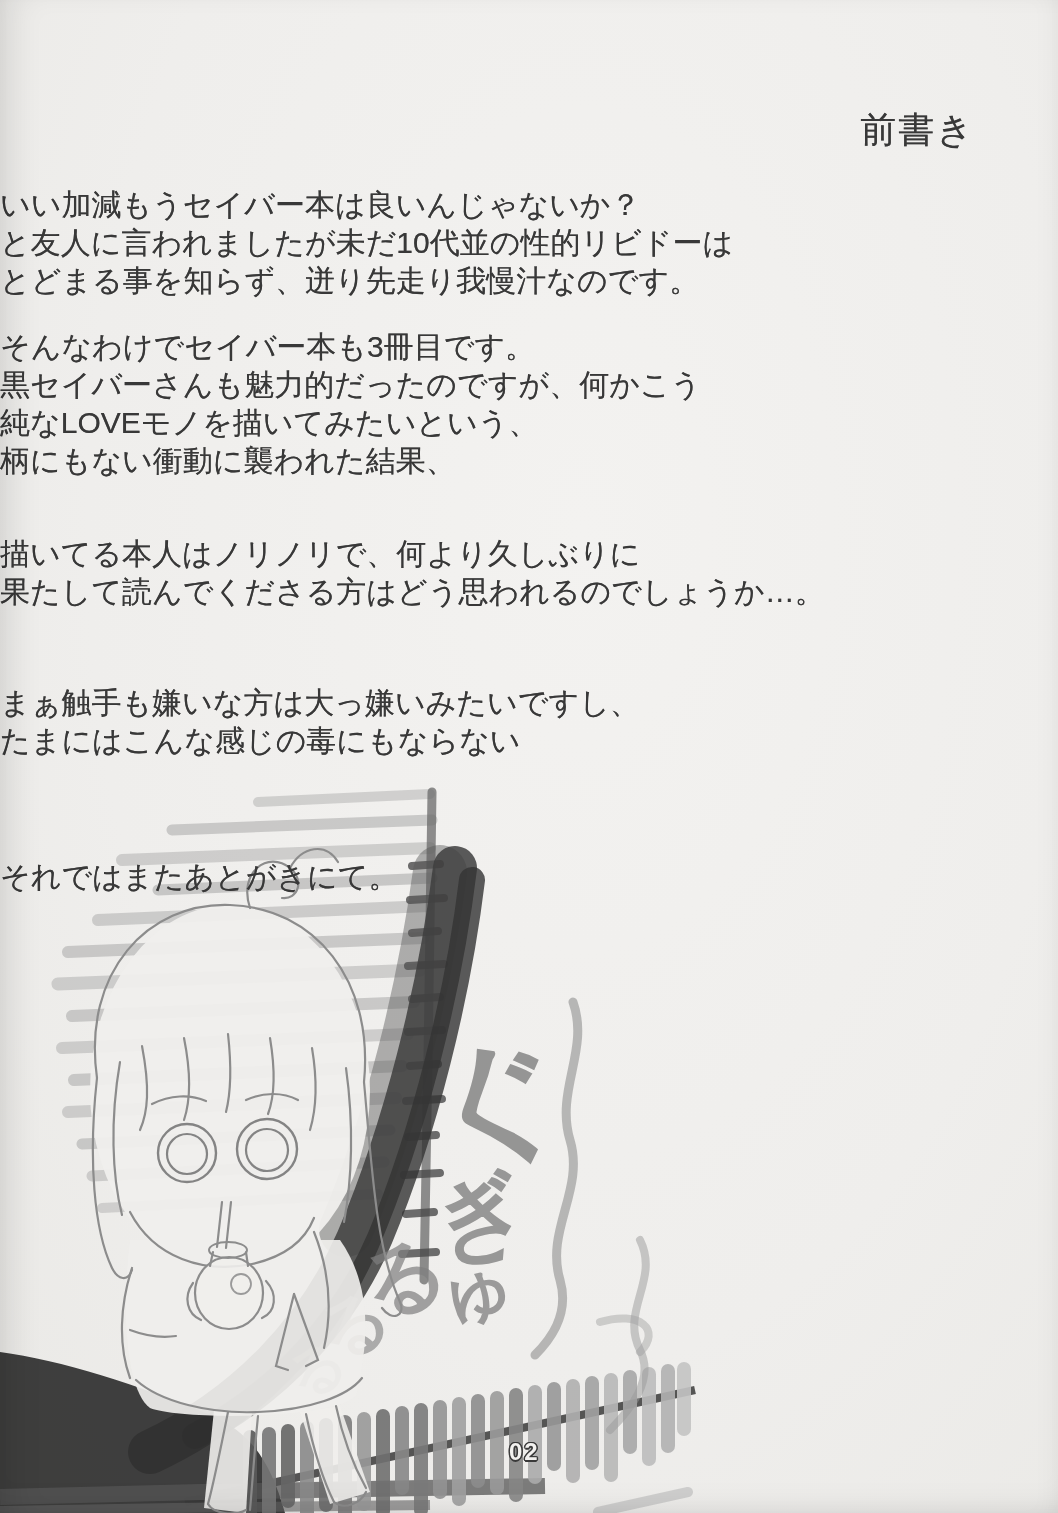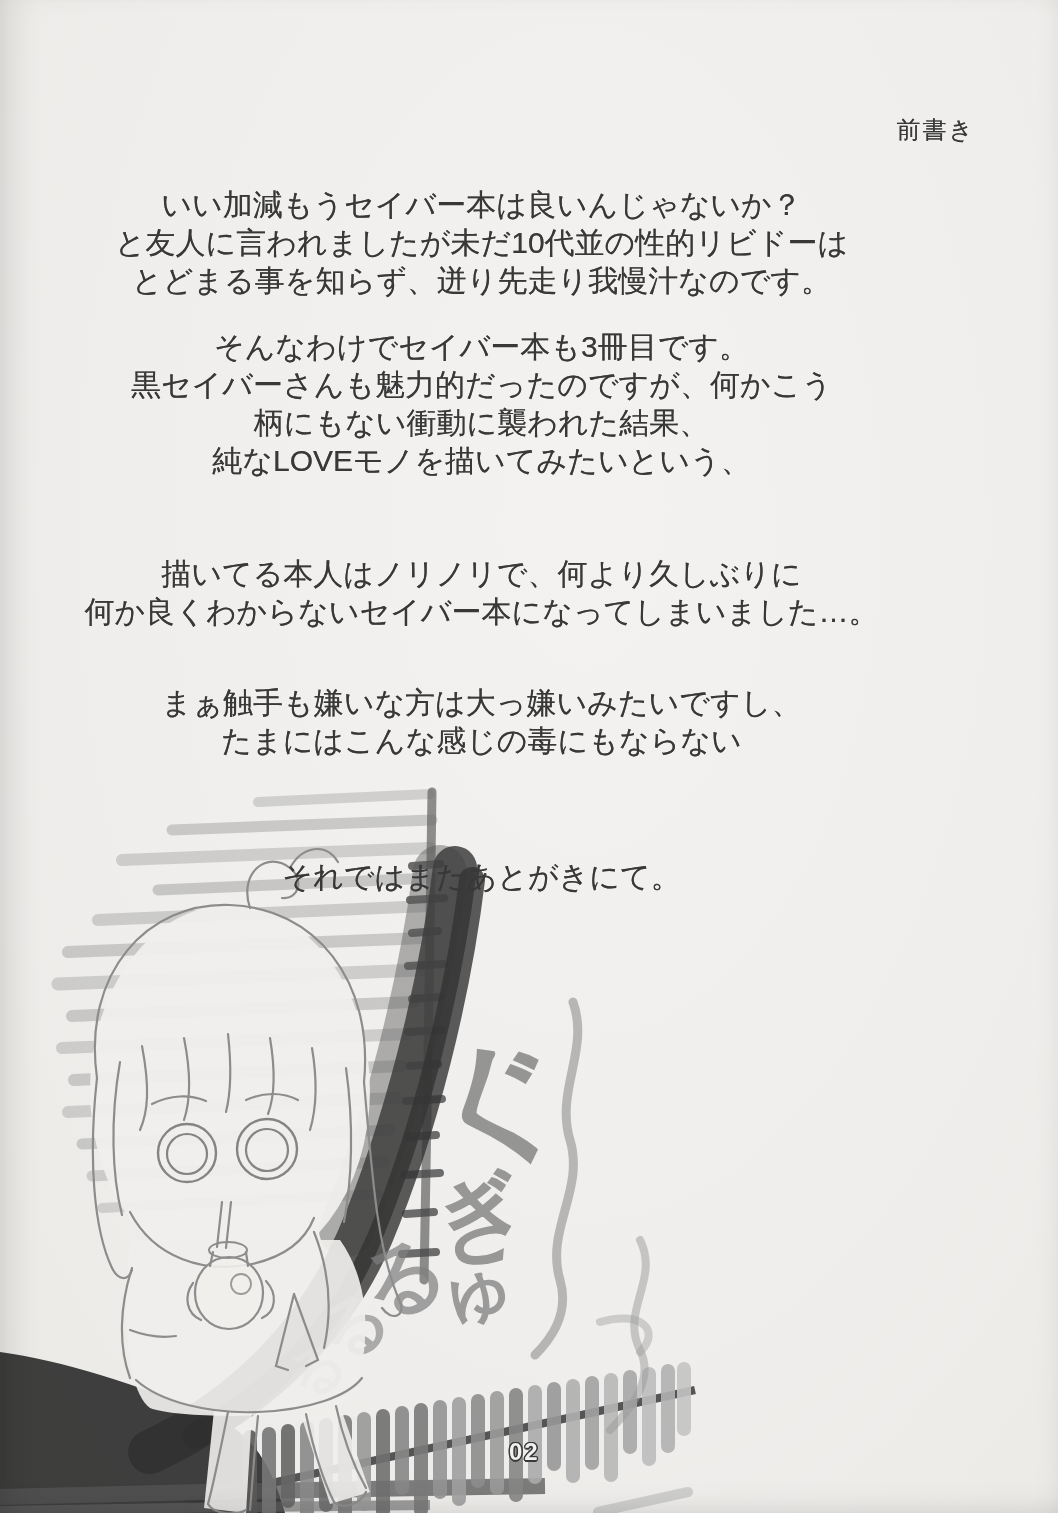--- a/index.html
+++ b/index.html
@@ -15,32 +15,32 @@
   }
   .page::after{
     content:"";position:absolute;inset:0;pointer-events:none;
     box-shadow:inset 26px 0 38px -22px rgba(0,0,0,.14),
                inset -18px 0 30px -22px rgba(0,0,0,.08),
                inset 0 -24px 34px -24px rgba(0,0,0,.10);
   }
   .illu{position:absolute;left:0;top:0;width:1058px;height:1513px;}
   .ttl{
     position:absolute;top:108px;right:83px;
-    font-size:24px;line-height:44px;letter-spacing:2px;
+    font-size:36px;line-height:44px;letter-spacing:2px;
     text-shadow:0 0 .6px rgba(60,60,60,.7);
     white-space:nowrap;
   }
   .para{
     position:absolute;right:95px;left:0;
-    text-align:center;
+    text-align:left;
     font-size:30px;line-height:38px;
     text-shadow:0 0 .6px rgba(60,60,60,.7);
   }
   .para .ln{white-space:nowrap;}
-  .p1{top:186px}.p2{top:328px}.p3{top:555px}.p4{top:684px}.p5{top:858px}
+  .p1{top:186px}.p2{top:328px}.p3{top:535px}.p4{top:684px}.p5{top:858px}
   .pageno{
     position:absolute;left:509px;top:1438px;
     font-size:24px;font-weight:bold;letter-spacing:2px;
     color:#f2f1ef;
     text-shadow:-1.5px 0 #3a3a3a,1.5px 0 #3a3a3a,0 -1.5px #3a3a3a,0 1.5px #3a3a3a,
                 -1px -1px #3a3a3a,1px 1px #3a3a3a,-1px 1px #3a3a3a,1px -1px #3a3a3a;
   }
   .sk{fill:none;stroke:#8c8c8c;stroke-width:2.2;stroke-linecap:round;}
   .sfx{font-family:"DejaVu Sans","Liberation Sans",sans-serif;font-weight:bold;fill:#7f7f7f;}
 </style>
@@ -208,27 +208,27 @@
 
   <div class="para p1">
     <div class="ln">いい加減もうセイバー本は良いんじゃないか？</div>
     <div class="ln">と友人に言われましたが未だ10代並の性的リビドーは</div>
     <div class="ln">とどまる事を知らず、迸り先走り我慢汁なのです。</div>
   </div>
 
   <div class="para p2">
     <div class="ln">そんなわけでセイバー本も3冊目です。</div>
     <div class="ln">黒セイバーさんも魅力的だったのですが、何かこう</div>
+    <div class="ln">純なLOVEモノを描いてみたいという、</div>
     <div class="ln">柄にもない衝動に襲われた結果、</div>
-    <div class="ln">純なLOVEモノを描いてみたいという、</div>
   </div>
 
   <div class="para p3">
     <div class="ln">描いてる本人はノリノリで、何より久しぶりに</div>
-    <div class="ln">何か良くわからないセイバー本になってしまいました…。</div>
+    <div class="ln">果たして読んでくださる方はどう思われるのでしょうか…。</div>
   </div>
 
   <div class="para p4">
     <div class="ln">まぁ触手も嫌いな方は大っ嫌いみたいですし、</div>
     <div class="ln">たまにはこんな感じの毒にもならない</div>
   </div>
 
   <div class="para p5">
     <div class="ln">それではまたあとがきにて。</div>
   </div>

